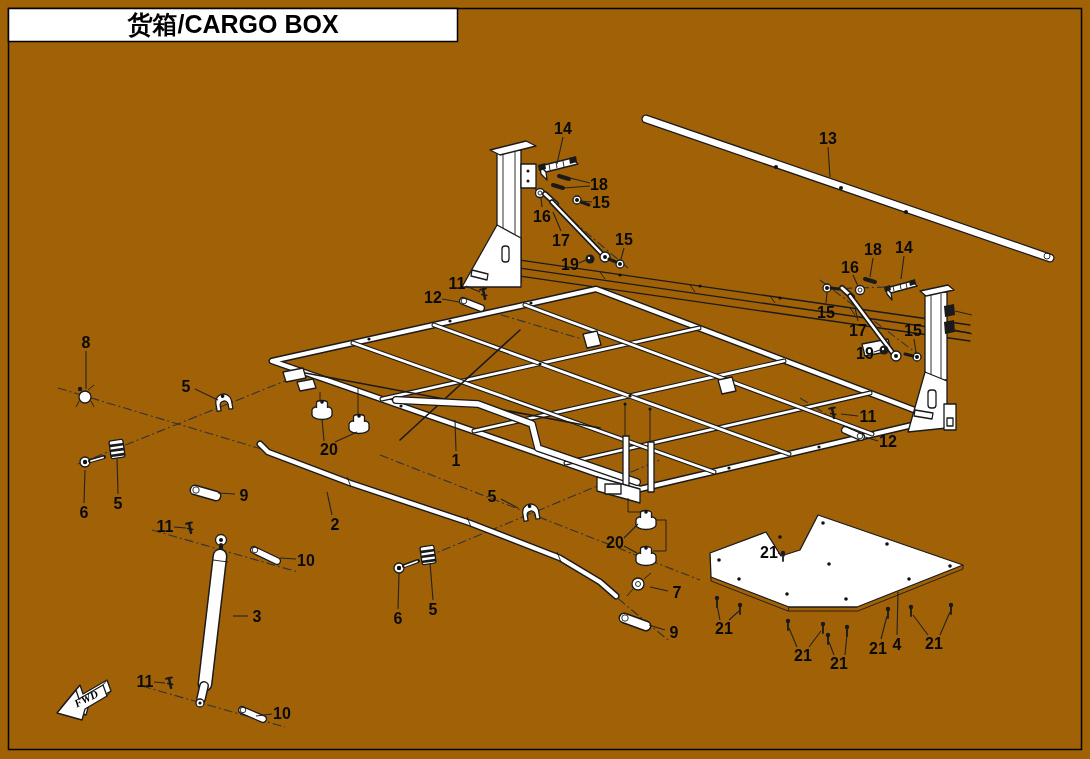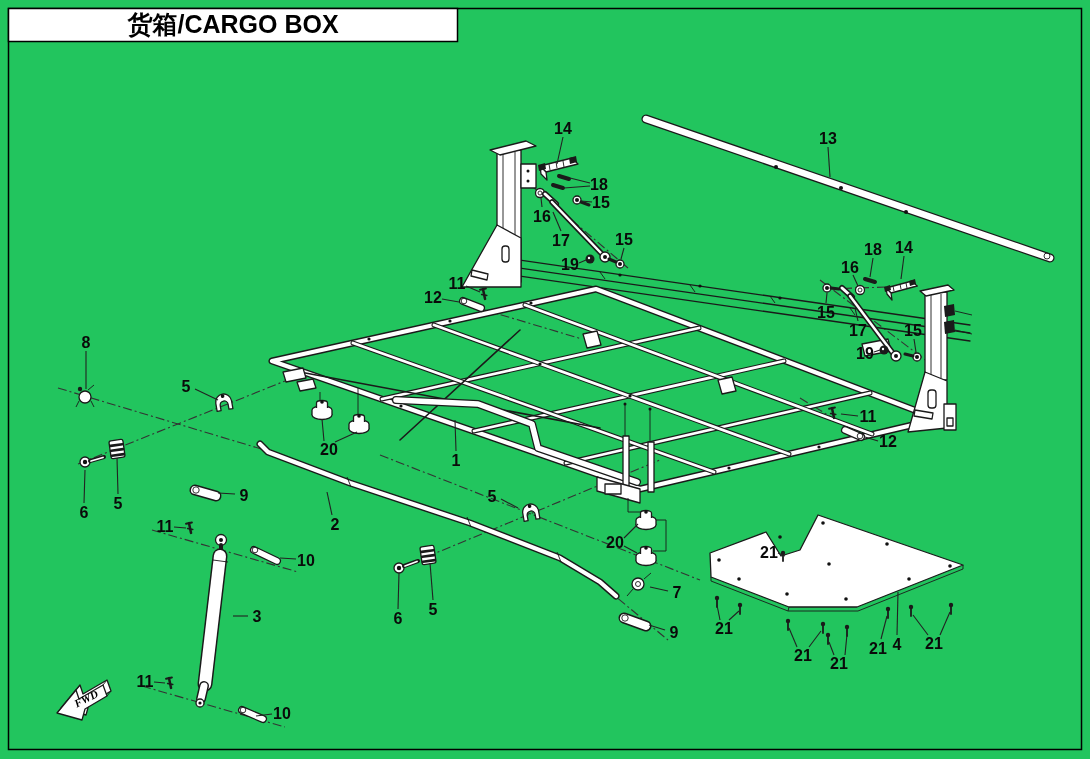--- a/index.html
+++ b/index.html
@@ -1,16 +1,16 @@
 <!DOCTYPE html>
 <html><head>
 <meta charset="utf-8">
 <style>
   html,body{margin:0;padding:0;background:#e8e8e8;}
-  .page{position:relative;width:1090px;height:759px;background:#22c55e;margin:0 auto;
+  .page{position:relative;width:1090px;height:759px;background:#a16207;margin:0 auto;
         font-family:"Liberation Sans",sans-serif;overflow:hidden;}
   svg{display:block;}
   .k{stroke:#1a1a1a;fill:none;stroke-linecap:round;stroke-linejoin:round;}
   .w{stroke:#ffffff;fill:none;stroke-linecap:round;stroke-linejoin:round;}
   .ol{fill:#ffffff;stroke:#1a1a1a;stroke-width:1.3;stroke-linejoin:round;}
   .dk{fill:#1a1a1a;stroke:none;}
   .th{fill:none;stroke:#1a1a1a;stroke-width:0.9;}
   .dd{fill:none;stroke:#333333;stroke-width:1.1;stroke-dasharray:9 3 2 3;}
   .dot{fill:#111111;}
   .callout{font:700 16px "Liberation Sans",sans-serif;fill:#0a0a0a;text-anchor:middle;}

